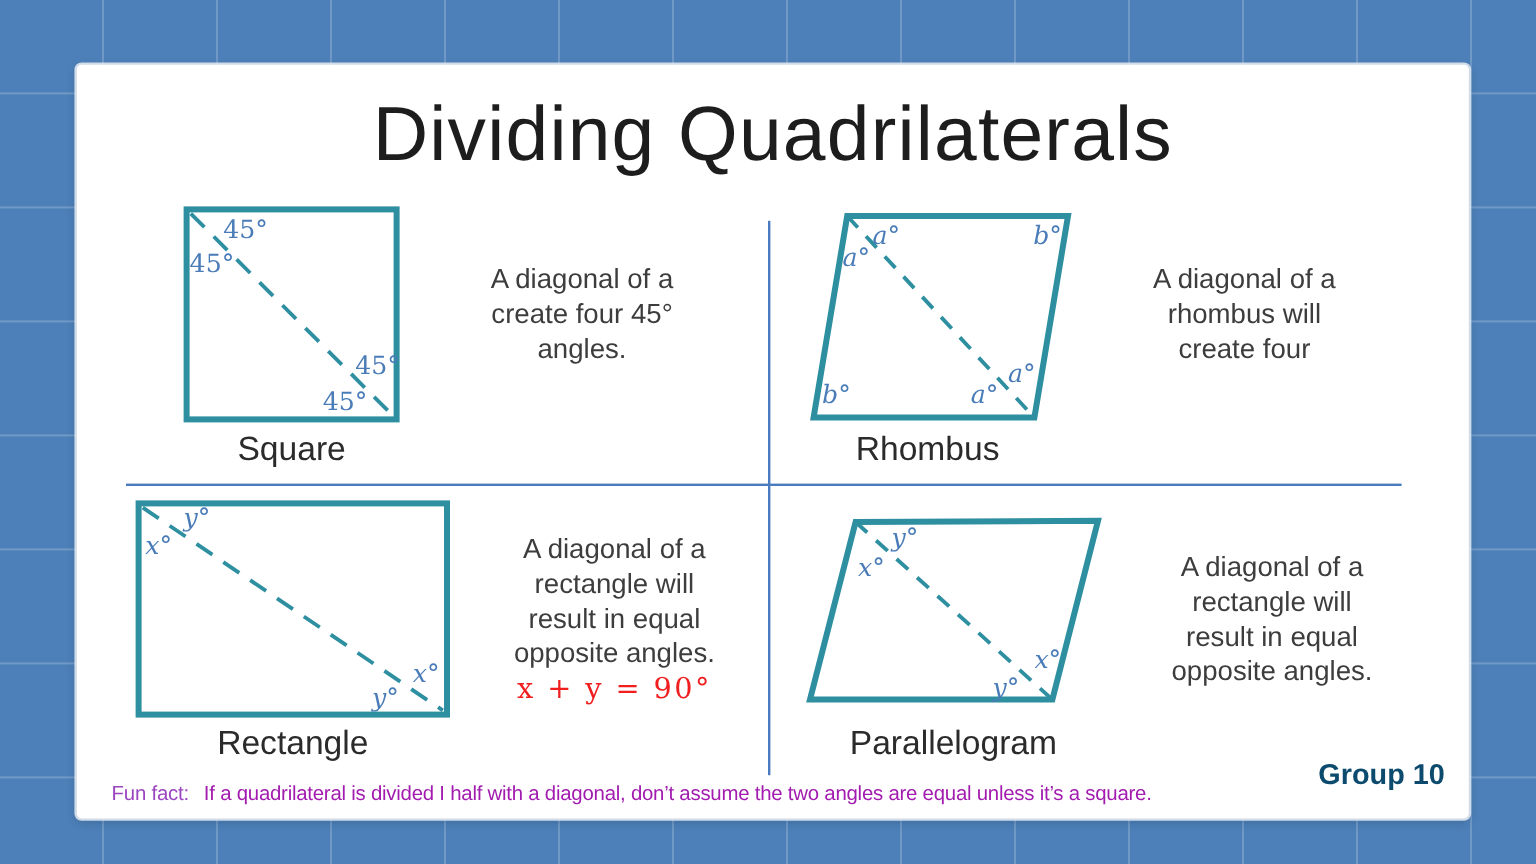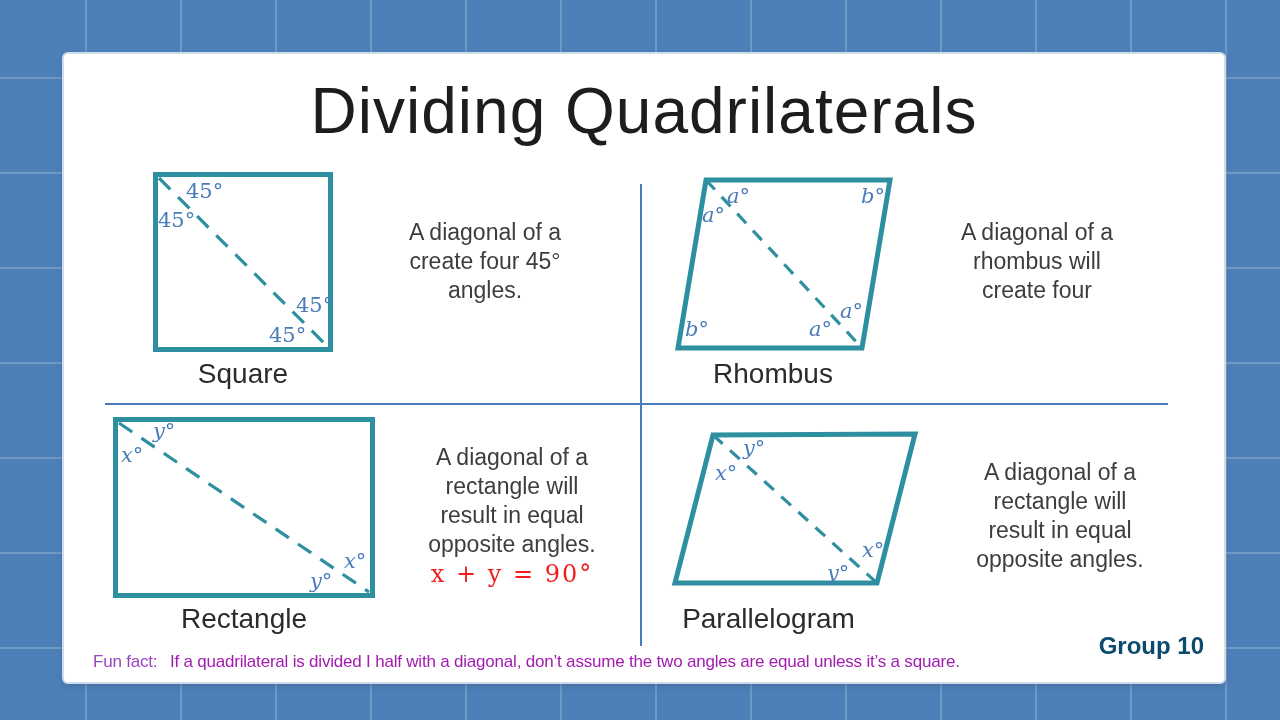--- a/index.html
+++ b/index.html
@@ -111,21 +111,21 @@
   </div>
 
   <svg class="shape" style="left:609px;top:376px" width="245" height="158" viewBox="0 0 245 158">
     <polygon class="outline" points="40,5 242,4 204,153 2,153"></polygon>
     <line class="diag" x1="40" y1="5" x2="204" y2="153" stroke-dasharray="13 10"></line>
     <text class="it" x="70" y="25">y°</text>
     <text class="it" x="42" y="50">x°</text>
     <text class="it" x="189" y="127">x°</text>
     <text class="it" x="154" y="150">y°</text>
   </svg>
-  <div class="caption" style="left:582px;top:549px;width:245px">Parallelogram</div>
+  <div class="caption" style="left:608px;top:549px;width:245px">Parallelogram</div>
   <div class="desc" style="left:866px;top:404px;width:260px">
     <div>A diagonal of a</div>
     <div>rectangle will</div>
     <div>result in equal</div>
     <div>opposite angles.</div>
   </div>
 
   <div class="funfact">
     <span class="ff-label">Fun fact:</span>
     <span class="ff-text">If a quadrilateral is divided I half with a diagonal, don’t assume the two angles are equal unless it’s a square.</span>

